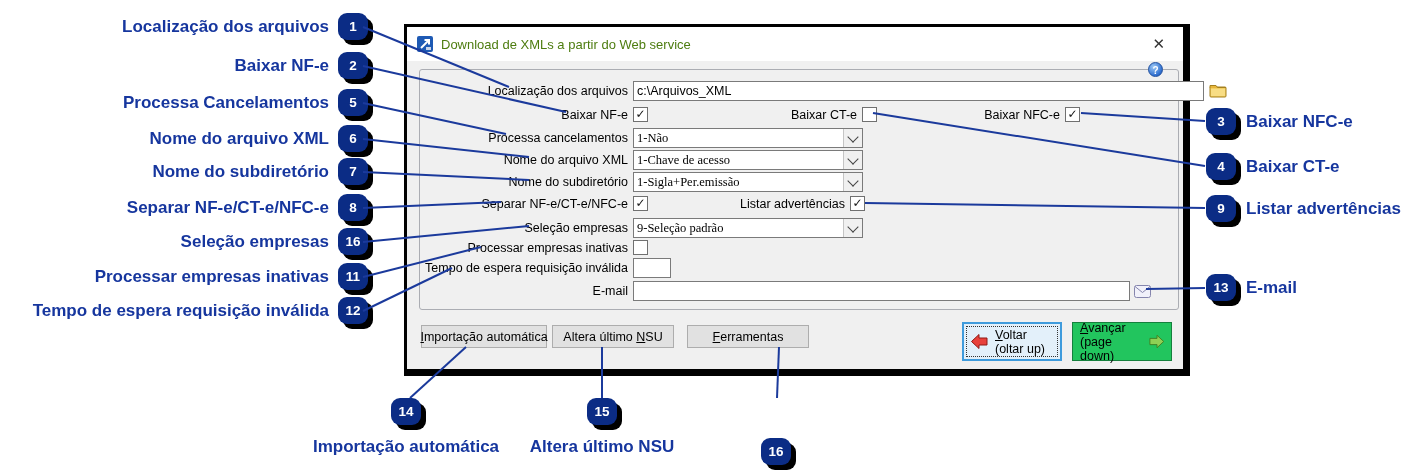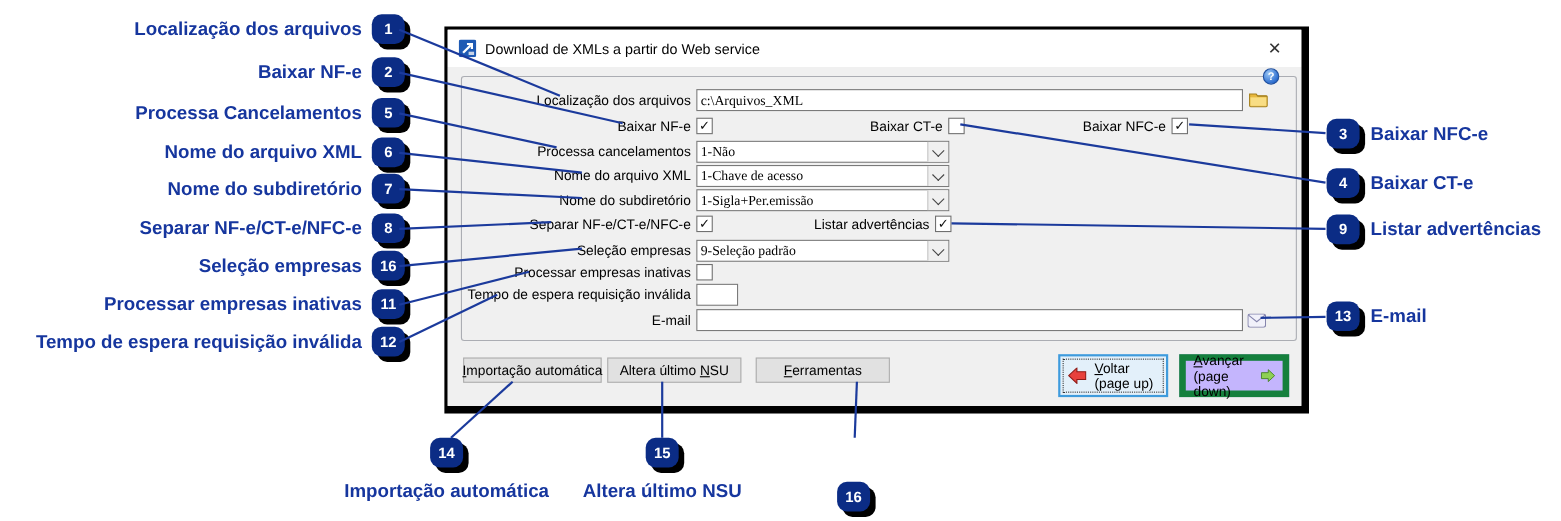--- a/index.html
+++ b/index.html
@@ -16,21 +16,21 @@
               gap:12px;top:398px;z-index:5;}
   .ann-label{color:#16369e;font-weight:bold;font-size:17px;white-space:nowrap;}
   .badge{display:inline-block;min-width:30px;height:27px;line-height:27px;border-radius:9px;
          background:#0b2c85;color:#fff;font-weight:bold;font-size:13.5px;text-align:center;
          box-shadow:5px 5px 0 #000;}
   
   .dialog{position:absolute;left:404px;top:24px;width:786px;height:352px;background:#f0f0f0;
           border:3px solid #000;border-right-width:7px;border-bottom-width:7px;
           box-sizing:border-box;z-index:1;}
   .titlebar{height:34px;background:#fff;display:flex;align-items:center;padding:0 10px;gap:8px;}
-  .title-text{font-size:13px;color:#000000;flex:1;}
+  .title-text{font-size:13px;color:#4d7c0f;flex:1;}
   .close-x{font-size:15px;color:#333;padding:2px 8px;cursor:default;}
   .client{position:absolute;left:0;top:34px;right:0;bottom:0;background:#f0f0f0;}
   .groupbox{position:absolute;left:12px;top:8px;width:758px;height:239px;
             border:1px solid #abadb3;border-radius:3px;}
   .help-btn{position:absolute;left:741px;top:1px;width:15px;height:15px;border-radius:50%;
             background:radial-gradient(circle at 35% 30%,#9cc8f5,#2f6fd0 70%,#1f4f9e);
             border:1px solid #1f4f9e;color:#fff;font-weight:bold;font-size:10px;line-height:15px;
             text-align:center;z-index:3;box-sizing:border-box;}
   .row{position:absolute;display:flex;align-items:center;font-size:12.5px;color:#000;}
   .flabel{display:inline-block;width:221px;text-align:right;margin-right:5px;white-space:nowrap;}
@@ -41,21 +41,21 @@
   .combo-btn{position:absolute;right:0;top:0;width:18px;height:100%;background:#f0f0f0;
              border-left:1px solid #c5c5c5;display:flex;align-items:center;justify-content:center;}
   .chev{width:7px;height:7px;border-left:1.6px solid #444;border-bottom:1.6px solid #444;
         transform:rotate(-45deg);margin-top:-3px;}
   .cbox{width:15px;height:15px;background:#fff;border:1px solid #707070;box-sizing:border-box;
         text-align:center;line-height:13px;font-size:12px;color:#111;font-weight:bold;}
   .cblabel{margin-right:5px;white-space:nowrap;}
   .btn{position:absolute;height:23px;background:#e1e1e1;border:1px solid #adadad;
        font-size:12.5px;color:#000;display:flex;align-items:center;justify-content:center;
        box-sizing:border-box;font-family:inherit;white-space:nowrap;}
-  .navbtn{position:absolute;width:100px;height:39px;background:#c4b5fd;border:6px solid #15803d;
+  .navbtn{position:absolute;width:100px;height:39px;background:#22c55e;border:1px solid #15803d;
           box-sizing:border-box;display:flex;align-items:center;gap:7px;padding:0 7px;
           font-size:12.5px;}
   .navbtn .col{display:flex;flex-direction:column;line-height:14px;}
   .navbtn.focused{background:#e3f0fa;border:2px solid #3f9bdc;outline:1px dotted #333;
                   outline-offset:-5px;}
   .icon16{width:16px;height:16px;}
 </style>
 </head>
 <body>
 
@@ -72,21 +72,21 @@
       <span class="title-text">Download de XMLs a partir do Web service</span>
       <span class="close-x">✕</span>
     </div>
 
     <div class="client">
       <div class="groupbox"></div>
       <div class="help-btn">?</div>
 
       <div class="row" style="left:0;top:20px;">
         <span class="flabel">Localização dos arquivos</span>
-        <input class="tinput" style="width: 497px; font-family: Liberation Serif, serif;" value="c:\Arquivos_XML">
+        <input class="tinput" style="width: 571px;" value="c:\Arquivos_XML">
         <svg style="margin-left:5px;" width="19" height="16" viewBox="0 0 19 16">
           <rect x="1" y="4" width="16" height="10" rx="1" fill="#f3cf62" stroke="#a5801f"></rect>
           <path d="M1 5 L1 2.5 L7 2.5 L8.5 4.5 L17 4.5" fill="#e9b73b" stroke="#a5801f"></path>
           <rect x="2" y="6" width="14" height="7" fill="#f8dd84"></rect>
         </svg>
       </div>
 
       <div class="row" style="left:0;top:46px;">
         <span class="flabel">Baixar NF-e</span>
         <span class="cbox">✓</span>
@@ -177,21 +177,21 @@
       <button class="btn" style="left:280px;top:264px;width:122px;">
         <span><span></span><u>F</u><span>erramentas</span></span>
       </button>
 
       <div class="navbtn focused" style="left:555px;top:261px;">
         <svg width="17" height="15" viewBox="0 0 17 15">
           <polygon points="16,4 8,4 8,0.5 0.5,7.5 8,14.5 8,11 16,11" fill="#e8413c" stroke="#8f1a16"></polygon>
         </svg>
         <span class="col">
           <span><u>V</u><span>oltar</span></span>
-          <span>(page up)</span>
+          <span>(oltar up)</span>
         </span>
       </div>
       <div class="navbtn" style="left:665px;top:261px;">
         <span class="col">
           <span><u>A</u><span>vançar</span></span>
           <span>(page down)</span>
         </span>
         <svg width="17" height="15" viewBox="0 0 17 15">
           <polygon points="1,4 9,4 9,0.5 16.5,7.5 9,14.5 9,11 1,11" fill="#8ed054" stroke="#3f7d1e"></polygon>
         </svg>

